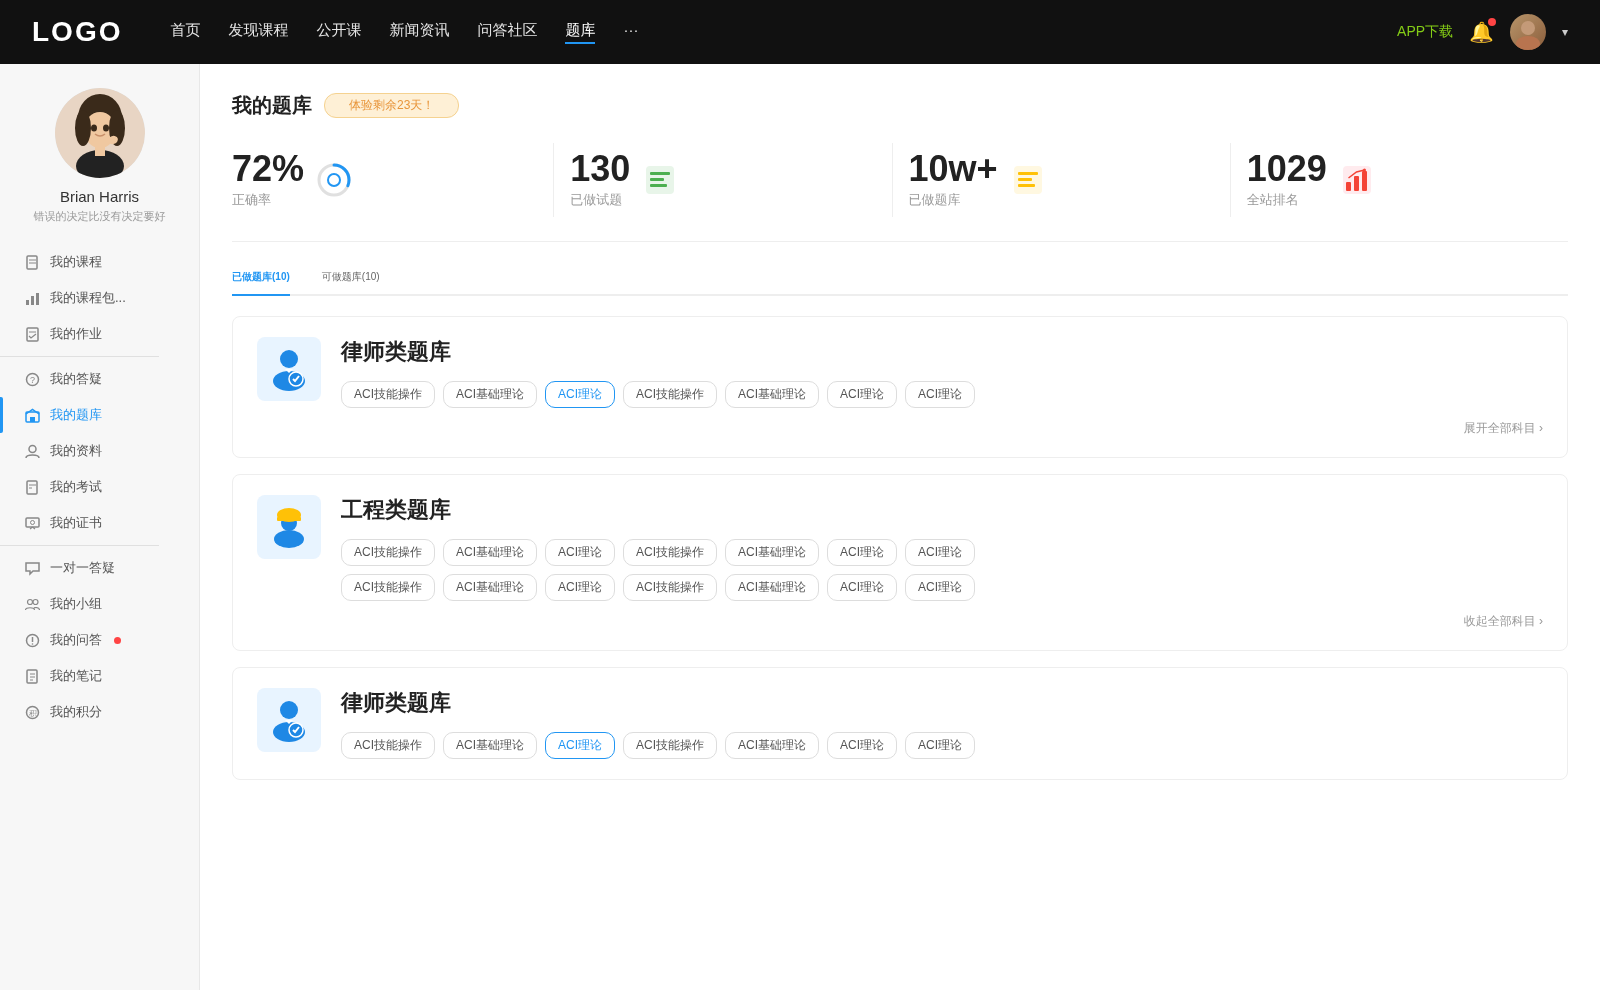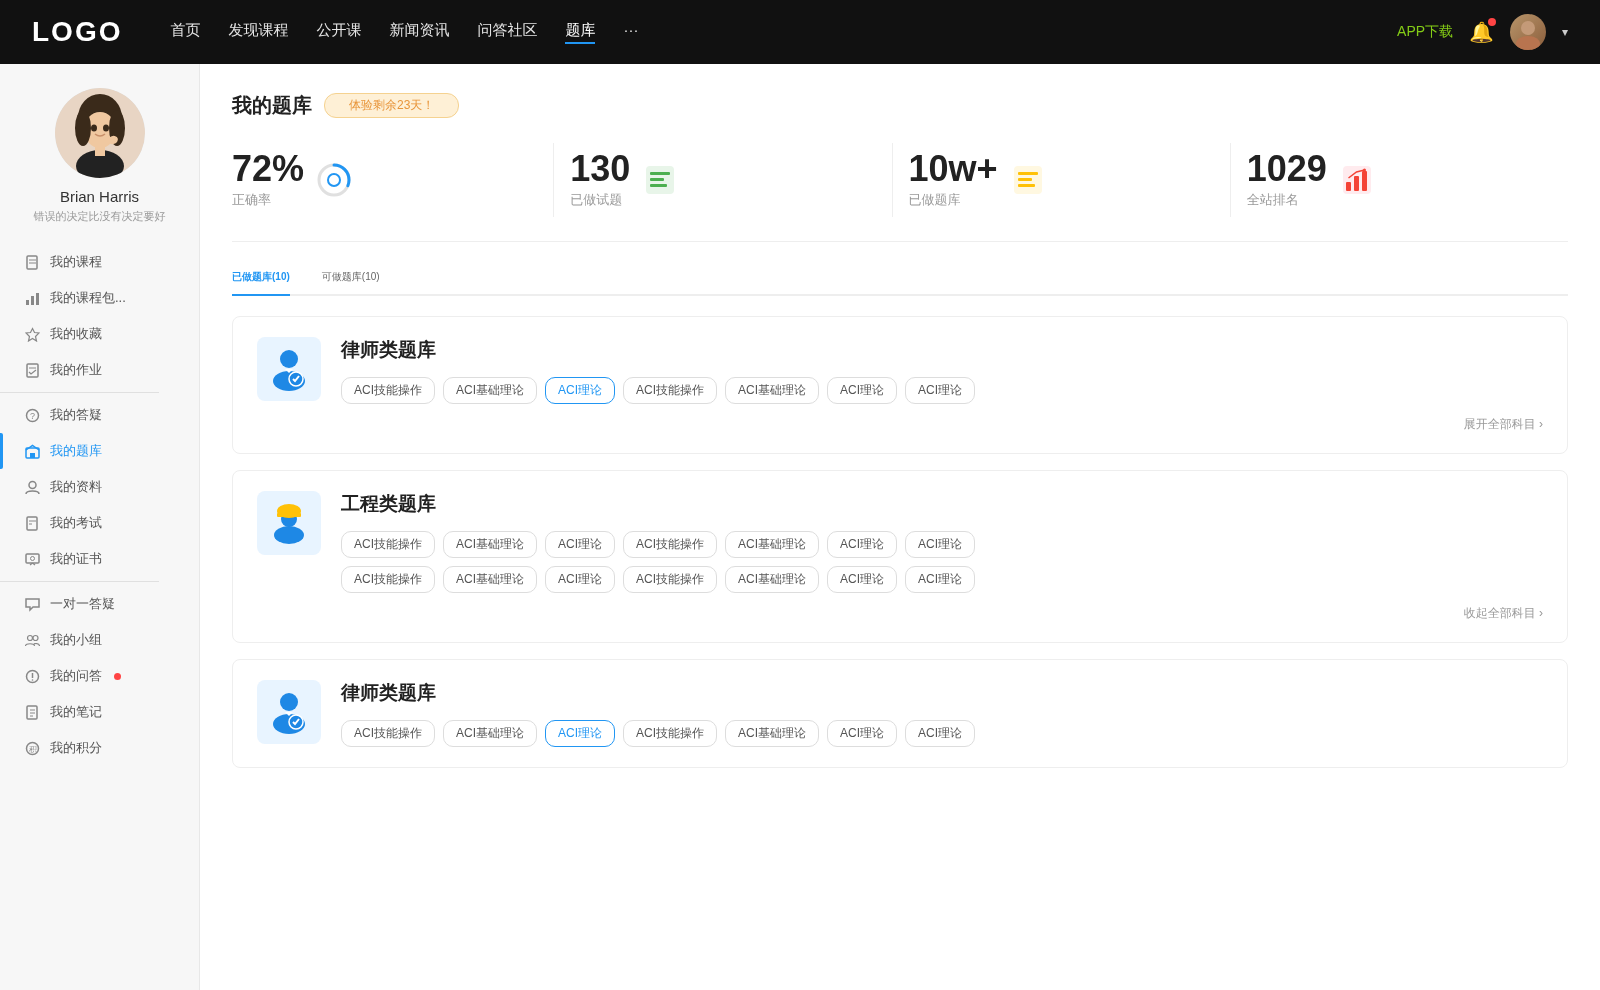--- a/index.html
+++ b/index.html
@@ -302,21 +302,21 @@
       width: 64px;
       height: 64px;
       border-radius: 8px;
       background: #e8f4ff;
       display: flex;
       align-items: center;
       justify-content: center;
       flex-shrink: 0;
     }
     .bank-title {
-      font-size: 19px;
+      font-size: 22px;
       font-weight: 600;
       color: #222;
       margin-bottom: 14px;
     }
     .bank-tags {
       display: flex;
       flex-wrap: wrap;
       gap: 8px;
       align-items: center;
     }
@@ -424,28 +424,20 @@
               <rect x="1" y="9" width="3" height="5" fill="#888"></rect>
               <rect x="6" y="5" width="3" height="9" fill="#888"></rect>
               <rect x="11" y="2" width="3" height="12" fill="#888"></rect>
             </svg>
         </span>
         <span>我的课程包...</span>
       </div>
       <div class="sidebar-item">
         <span class="sidebar-icon">
           <svg width="15" height="15" viewBox="0 0 15 15" fill="none">
-              <polygon points="7.5,1.5 9.5,5.5 14,6 10.5,9.5 11.5,14 7.5,11.5 3.5,14 4.5,9.5 1,6 5.5,5.5" stroke="#888" stroke-width="1.2" fill="none"></polygon>
-            </svg>
-        </span>
-        <span>我的收藏</span>
-      </div>
-      <div class="sidebar-item">
-        <span class="sidebar-icon">
-          <svg width="15" height="15" viewBox="0 0 15 15" fill="none">
               <rect x="2" y="1" width="11" height="13" rx="1" stroke="#888" stroke-width="1.5"></rect>
               <line x1="4" y1="5" x2="11" y2="5" stroke="#888" stroke-width="1"></line>
               <polyline points="4,9 6,11 11,7" stroke="#888" stroke-width="1.2" fill="none"></polyline>
             </svg>
         </span>
         <span>我的作业</span>
       </div>
 
       <div class="sidebar-divider"></div>
 

